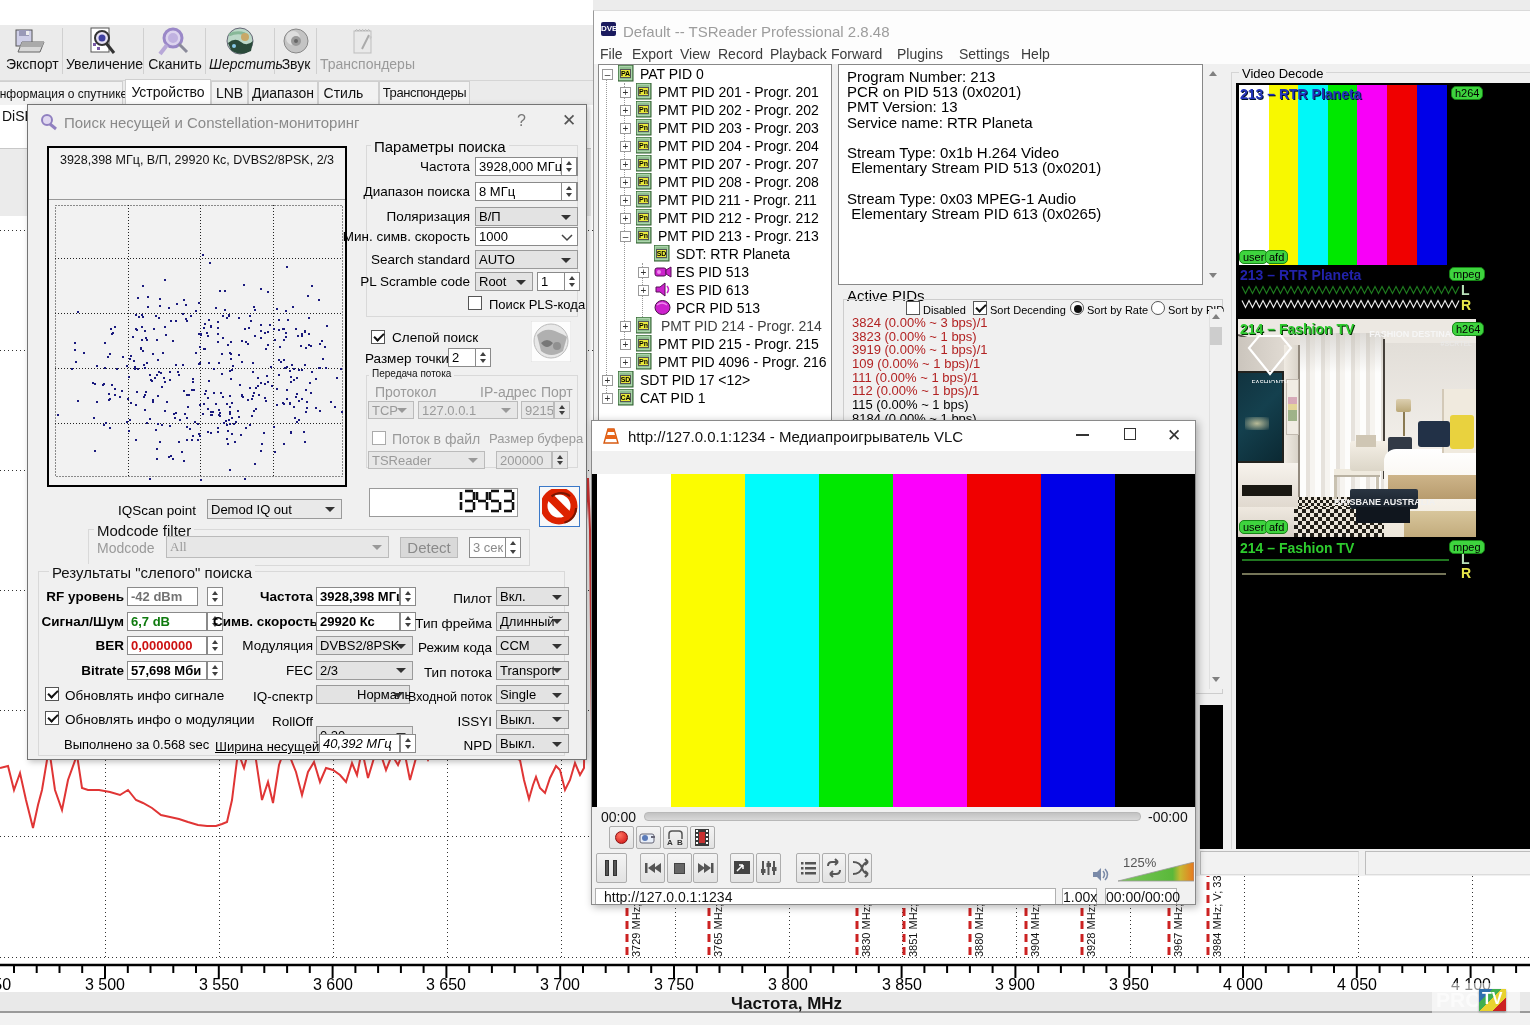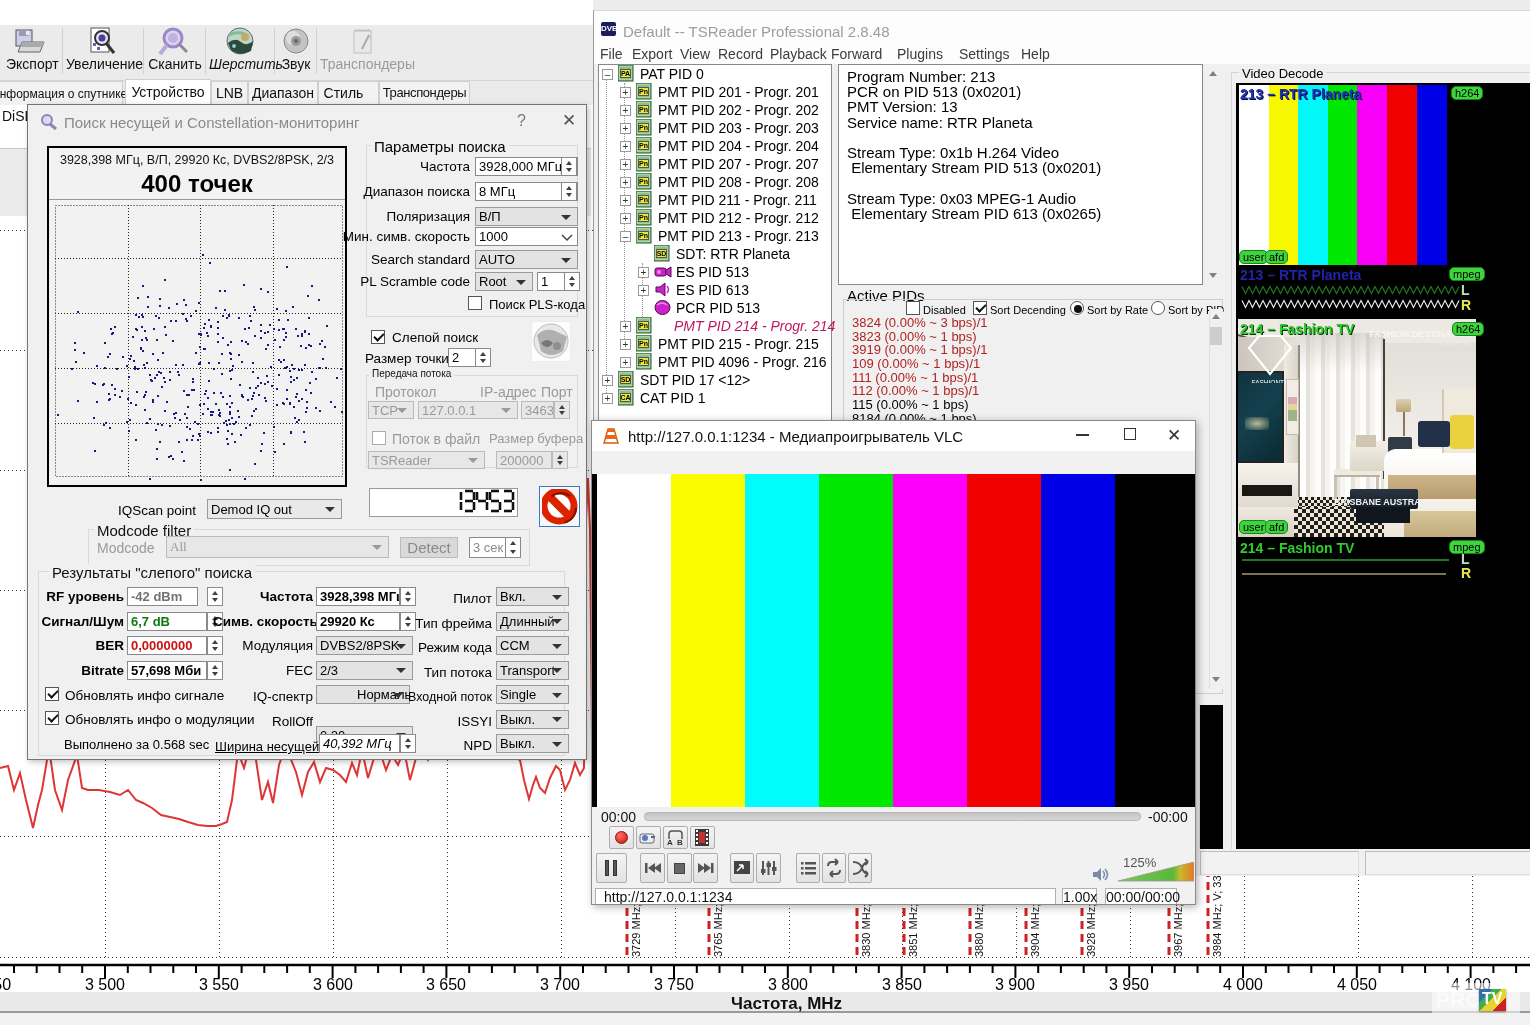--- a/index.html
+++ b/index.html
@@ -260,21 +260,20 @@
   <svg class="abs" style="left:12px;top:8px;" width="18" height="18">
         <circle cx="7" cy="7" r="5" fill="#e0d8f0" stroke="#9080c0" stroke-width="2"></circle>
         <line x1="10" y1="11" x2="16" y2="16" stroke="#9080c0" stroke-width="3"></line>
       </svg>
   <div class="abs" style="left:36px;top:9px;font-size:15px;color:#8a8a8a;">Поиск несущей и Constellation-мониторинг</div>
   <div class="abs" style="left:489px;top:7px;font-size:16px;color:#777;">?</div>
   <div class="abs" style="left:534px;top:5px;font-size:17px;color:#555;">✕</div>
 
   <div class="abs" style="left:19px;top:41px;width:300px;height:341px;border:2px solid #000;background:#f2f2f2;">
     <div class="abs" style="left:0;top:5px;width:296px;text-align:center;font-size:12.5px;white-space:nowrap;color:#111;">3928,398 МГц, В/П, 29920 Кс, DVBS2/8PSK, 2/3</div>
-    <div class="abs" style="left:0;top:22px;width:296px;text-align:center;font-size:24px;font-weight:bold;color:#000;">400 точек</div>
     <div class="abs" style="left:0;top:51px;width:296px;height:1px;background:#999;"></div>
     <svg class="abs" style="left:-2px;top:-2px;" width="300" height="341">
       <g stroke="#222" stroke-width="1" stroke-dasharray="1,2" fill="none">
         <rect x="8.5" y="59.5" width="287" height="271"></rect>
         <line x1="8" y1="112.5" x2="295" y2="112.5"></line>
         <line x1="8" y1="167.5" x2="295" y2="167.5"></line>
         <line x1="8" y1="222.5" x2="295" y2="222.5"></line>
         <line x1="8" y1="277.5" x2="295" y2="277.5"></line>
         <line x1="81.5" y1="59" x2="81.5" y2="330"></line>
         <line x1="153.5" y1="59" x2="153.5" y2="330"></line>
@@ -733,21 +732,21 @@
         <circle cx="26" cy="25" r="4" fill="#909090"></circle>
       </svg>
 
   <div class="abs gb" style="left:338px;top:270px;width:212px;height:93px;"></div>
   <div class="abs" style="left:341px;top:263px;background:#f0f0f0;padding:0 3px;font-size:10px;color:#111;">Передача потока</div>
   <div class="abs" style="left:347px;top:279px;font-size:14px;color:#9a9a9a;">Протокол</div>
   <div class="abs" style="left:452px;top:279px;font-size:14px;color:#9a9a9a;">IP-адрес</div>
   <div class="abs" style="left:513px;top:279px;font-size:14px;color:#9a9a9a;">Порт</div>
   <div class="dd" style="left:340px;top:296px;width:46px;height:18px;color:#9a9a9a;background:#e7e7e7;border-color:#bbb;">TCP<span class="dda" style="border-top-color:#999;"></span></div>
   <div class="dd" style="left:390px;top:296px;width:100px;height:18px;color:#9a9a9a;background:#e7e7e7;border-color:#bbb;">127.0.0.1<span class="dda" style="border-top-color:#999;"></span></div>
-  <div class="inp" style="left:493px;top:296px;width:33px;height:18px;color:#9a9a9a;background:#e7e7e7;border-color:#bbb;">3463</div>
+  <div class="inp" style="left:493px;top:296px;width:33px;height:18px;color:#9a9a9a;background:#e7e7e7;border-color:#bbb;">9215</div>
   <div class="spin" style="left:526px;top:296px;height:18px;background:#e7e7e7;border-color:#bbb;"></div>
   <div class="cb" style="left:344px;top:326px;border-color:#aaa;"></div>
   <div class="abs" style="left:364px;top:326px;font-size:14px;color:#9a9a9a;">Поток в файл</div>
   <div class="abs" style="left:461px;top:326px;font-size:13px;color:#9a9a9a;white-space:nowrap;">Размер буфера</div>
   <div class="dd" style="left:340px;top:346px;width:117px;height:18px;color:#9a9a9a;background:#e7e7e7;border-color:#bbb;">TSReader<span class="dda" style="border-top-color:#999;"></span></div>
   <div class="inp" style="left:468px;top:346px;width:56px;height:18px;color:#9a9a9a;background:#e7e7e7;border-color:#bbb;">200000</div>
   <div class="spin" style="left:524px;top:346px;height:18px;background:#e7e7e7;border-color:#bbb;"></div>
 
   <div class="lblr" style="left:68px;top:398px;width:100px;">IQScan point</div>
   <div class="dd" style="left:179px;top:394px;width:135px;height:20px;background:#e9e9e9;">Demod IQ out<span class="dda"></span></div>
@@ -976,21 +975,21 @@
           <path d="M3 6 q5 -4 10 0" stroke="#ee88ee" fill="none" stroke-width="1.5"></path>
         </svg></div>
       <div class="abs" style="left:82px;top:289px;font-size:14px;color:#000;white-space:nowrap;">PCR PID 513</div>
       <div class="abs" style="left:26px;top:310px;width:11px;height:11px;background:#fff;border:1px solid #9a9a9a;font-size:10px;line-height:9px;text-align:center;color:#333;">+</div>
       <div class="abs" style="left:42px;top:306px;"><svg width="17" height="17">
           <rect x="0" y="0" width="15" height="16" fill="#8fbf8f" stroke="#2a5a2a"></rect>
           <rect x="1.5" y="1.5" width="12" height="13" fill="none" stroke="#c8e8c8" stroke-dasharray="1,1"></rect>
           <rect x="2.5" y="4.5" width="10" height="8" fill="#e8e83a" stroke="#555"></rect>
           <text x="7.5" y="11" font-size="7" font-weight="bold" text-anchor="middle" fill="#000" font-family="Liberation Sans">Pn</text>
         </svg></div>
-      <div class="abs" style="left:80px;top:307px;font-size:14px;color:#be185d;white-space:nowrap;font-style:italic;">PMT PID 214 - Progr. 214</div>
+      <div class="abs" style="left:67px;top:307px;font-size:14px;color:#404040;white-space:nowrap;">PMT PID 214 - Progr. 214</div>
       <div class="abs" style="left:26px;top:328px;width:11px;height:11px;background:#fff;border:1px solid #9a9a9a;font-size:10px;line-height:9px;text-align:center;color:#333;">+</div>
       <div class="abs" style="left:42px;top:324px;"><svg width="17" height="17">
           <rect x="0" y="0" width="15" height="16" fill="#8fbf8f" stroke="#2a5a2a"></rect>
           <rect x="1.5" y="1.5" width="12" height="13" fill="none" stroke="#c8e8c8" stroke-dasharray="1,1"></rect>
           <rect x="2.5" y="4.5" width="10" height="8" fill="#e8e83a" stroke="#555"></rect>
           <text x="7.5" y="11" font-size="7" font-weight="bold" text-anchor="middle" fill="#000" font-family="Liberation Sans">Pn</text>
         </svg></div>
       <div class="abs" style="left:64px;top:325px;font-size:14px;color:#000;white-space:nowrap;">PMT PID 215 - Progr. 215</div>
       <div class="abs" style="left:26px;top:346px;width:11px;height:11px;background:#fff;border:1px solid #9a9a9a;font-size:10px;line-height:9px;text-align:center;color:#333;">+</div>
       <div class="abs" style="left:42px;top:342px;"><svg width="17" height="17">

